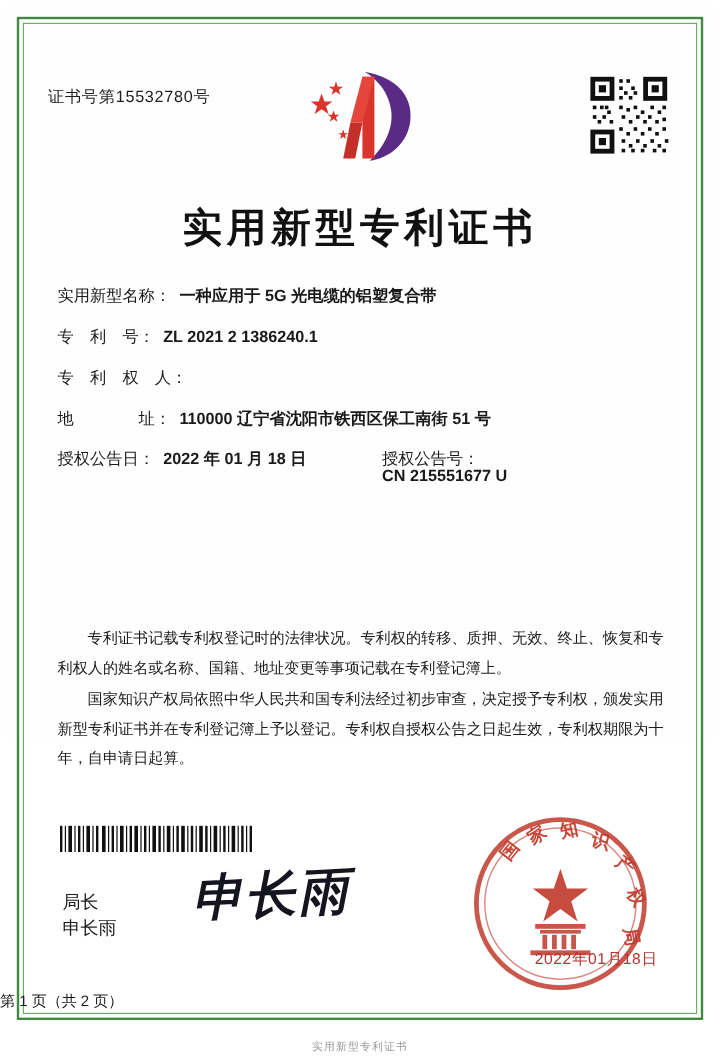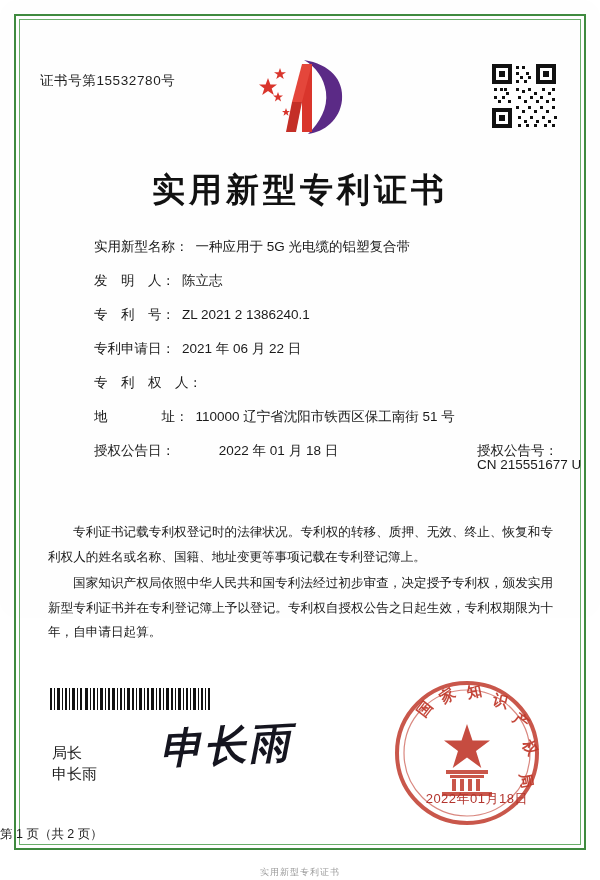--- a/index.html
+++ b/index.html
@@ -84,28 +84,28 @@
     align-items: baseline;
     font-size: 13.5px;
     line-height: 1;
     margin-bottom: 20.5px;
     font-family: "Liberation Sans", sans-serif;
     color: #1a1a1a;
   }
   .field-label {
     white-space: pre;
     flex: 0 0 auto;
-    margin-left: 46px;
   }
   .field-value {
     margin-left: 7px;
     flex: 0 0 auto;
+    font-weight: bold;
   }
   .field-row.split {
-    justify-content: space-between;
+    justify-content: flex-start;
   }
   .field-second {
     margin-left: 56px;
     display: flex;
     align-items: baseline;
     flex-direction: column;
   }
 
   
   .para-block {
@@ -152,21 +152,21 @@
   }
 
   
   .seal {
     position: absolute;
     right: 58px; top: 678px;
     width: 150px; height: 150px;
   }
   .seal-date {
     position: absolute;
-    right: 72px; top: 790px;
+    right: 52px; top: 790px;
     font-size: 13px;
     color: #b3352e;
     font-family: "Liberation Sans", sans-serif;
     letter-spacing: 0.5px;
   }
 
   
   .page-num {
     position: absolute;
     left: 0; top: 826px;
@@ -286,34 +286,26 @@
 
   <div class="doc-title">实用新型专利证书</div>
 
   <div class="fields">
 
     <div class="field-row">
       <span class="field-label">实用新型名称：</span>
       <span class="field-value">一种应用于 5G 光电缆的铝塑复合带</span>
     </div>
 
-    <div class="field-row">
-      <span class="field-label">发　明　人：</span>
-      <span class="field-value">陈立志</span>
-    </div>
 
     <div class="field-row">
       <span class="field-label">专　利　号：</span>
       <span class="field-value">ZL 2021 2 1386240.1</span>
     </div>
 
-    <div class="field-row">
-      <span class="field-label">专利申请日：</span>
-      <span class="field-value">2021 年 06 月 22 日</span>
-    </div>
 
     <div class="field-row">
       <span class="field-label">专　利　权　人：</span>
     </div>
 
     <div class="field-row">
       <span class="field-label">地　　　　址：</span>
       <span class="field-value">110000  辽宁省沈阳市铁西区保工南街 51 号</span>
     </div>
 

